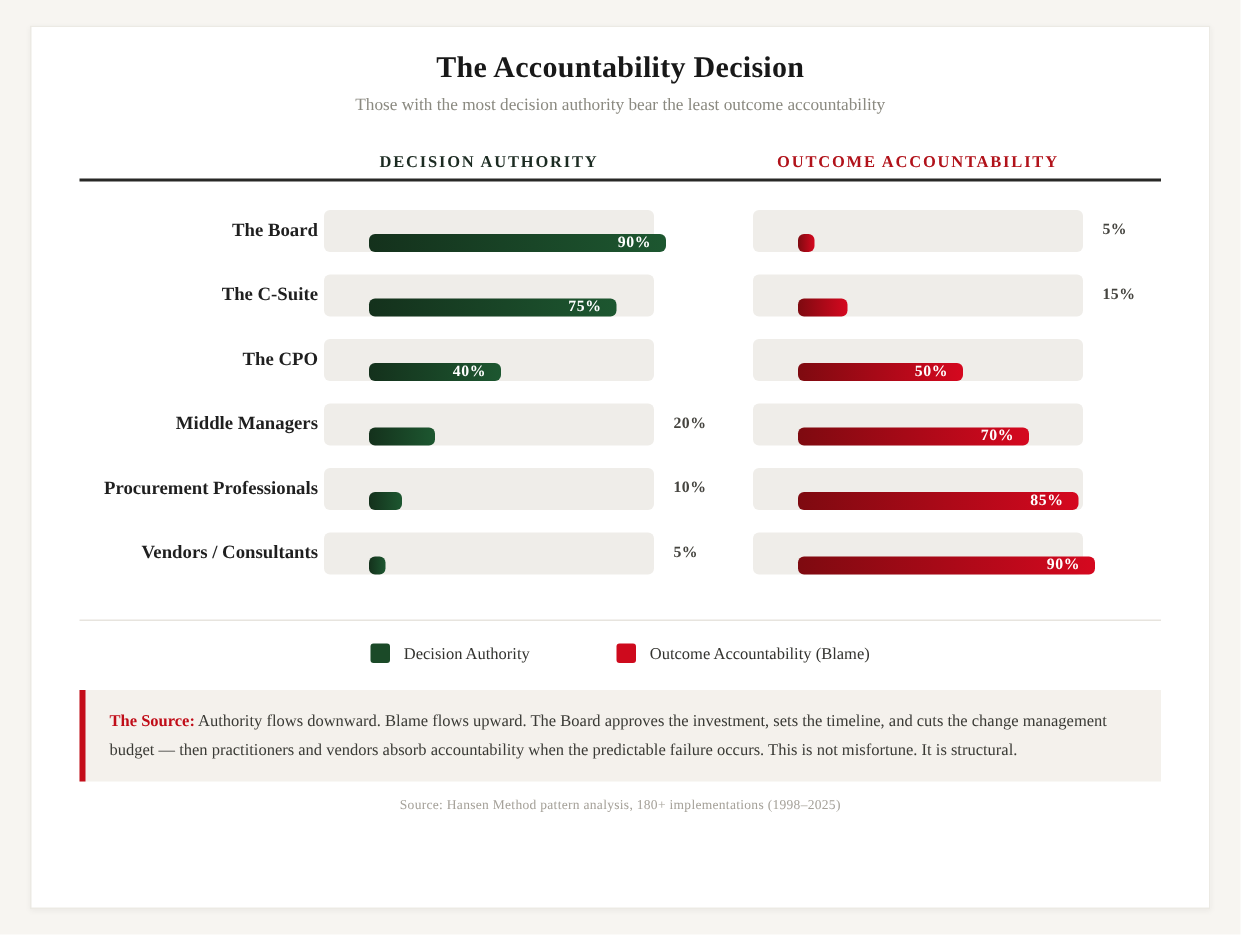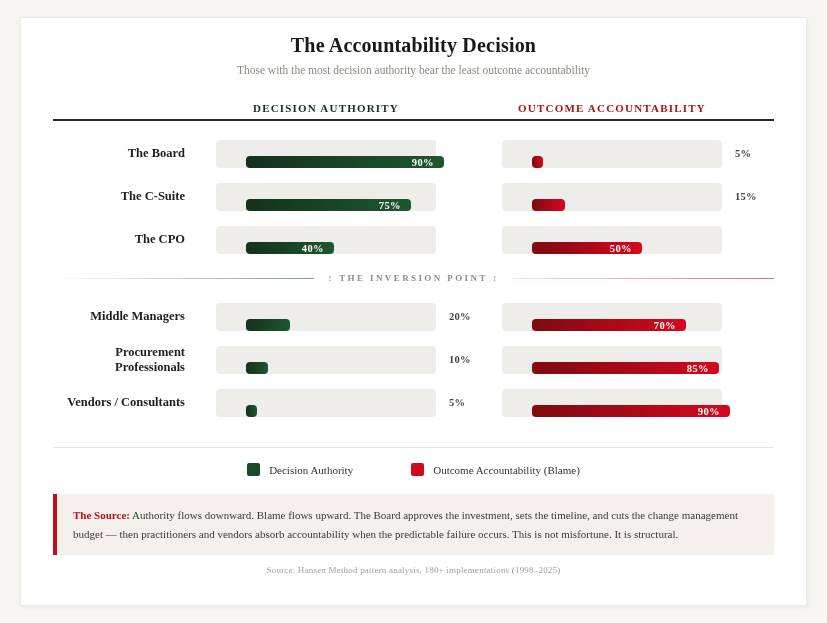--- a/index.html
+++ b/index.html
@@ -19,21 +19,21 @@
   .subtitle { text-align:center; font-size:11.5px; color:#8b8a81; margin-top:4px; line-height:16px; }
 
   .grid5 { display:grid; grid-template-columns:163px 220px 66px 220px 54px; }
   .col-head { font-size:11px; font-weight:bold; letter-spacing:1.2px; text-align:center; margin-top:24px; }
   .col-head .left  { color:#1c2b22; }
   .col-head .right { color:var(--accent-red,#b1121a); }
   .head-rule { height:2px; background:#292926; margin-top:5px; }
 
   .rows { margin-top:11px; }
   .row { height:43px; align-items:center; }
-  .row-label { font-size:12.5px; font-weight:bold; color:#1f1f1f; text-align:right; padding-right:31px; line-height:1.15; }
+  .row-label { font-size:12.5px; font-weight:bold; color:#1f1f1f; text-align:right; padding-right:4px; line-height:1.15; }
   .track { position:relative; height:28px; background:var(--track-bg,#efede9); border-radius:4px; }
   .bar { position:absolute; left:0; top:16px; bottom:0; border-radius:4px;margin-left:30px; }
   .bar-label {
     position:absolute; right:10px; top:50%; transform:translateY(-50%);
     color:#fff; font-size:10.5px; font-weight:bold; letter-spacing:.4px;
   }
   .pct-out { font-size:10.5px; font-weight:bold; color:#45443f; padding-left:13px; letter-spacing:.3px; }
 
   .divider { display:flex; align-items:center; height:34px; }
   .dline { flex:1; height:1px; }
@@ -114,25 +114,20 @@
     <div class="pct-out"></div>
     <div class="track">
       <div class="bar" style="width: 50%; background: linear-gradient(90deg, rgb(126, 10, 16), rgb(213, 8, 31));">
         <span class="bar-label">50%</span>
       </div>
     </div>
     <div class="pct-out"></div>
   </div>
 </div>
 
-  <div class="divider">
-    <span class="dline dline-green"></span>
-    <span class="dtext">↕ THE INVERSION POINT ↕</span>
-    <span class="dline dline-red"></span>
-  </div>
 
   <div class="rows" style="margin-top:0">
   <div class="grid5 row">
     <div class="row-label">Middle Managers</div>
     <div class="track">
       <div class="bar" style="width: 20%; background: linear-gradient(90deg, rgb(20, 49, 28), rgb(29, 87, 48));">
         <span class="bar-label"></span>
       </div>
     </div>
     <div class="pct-out">20%</div>

